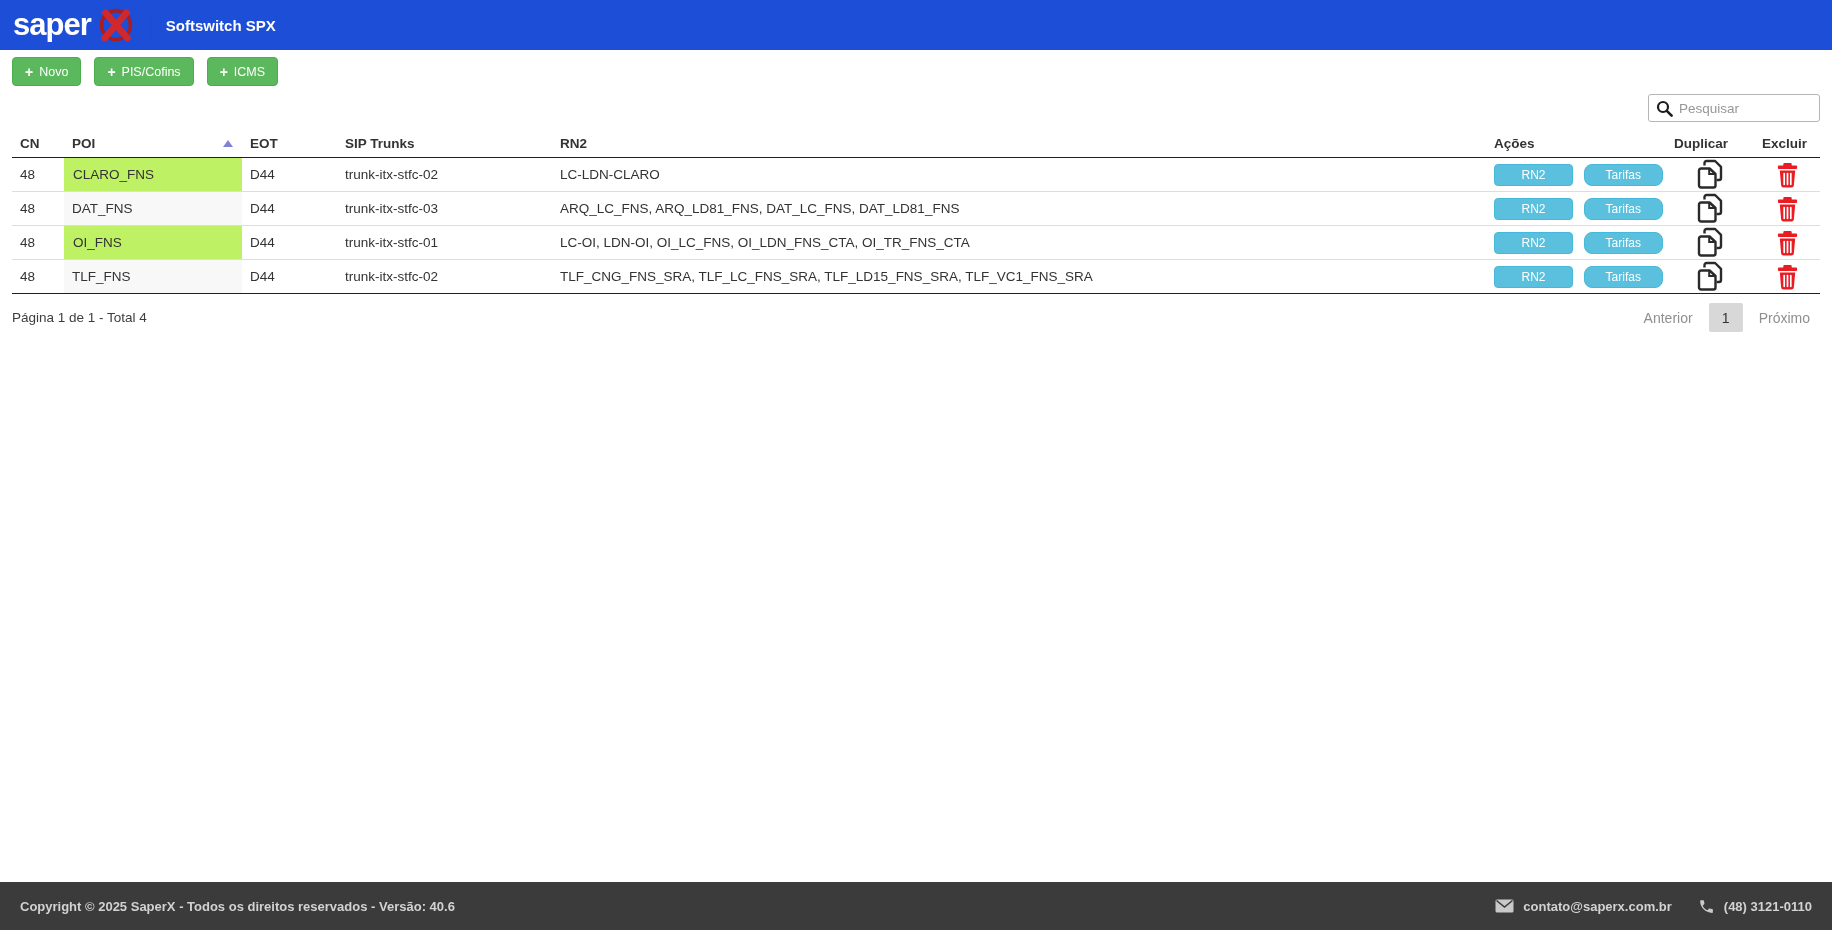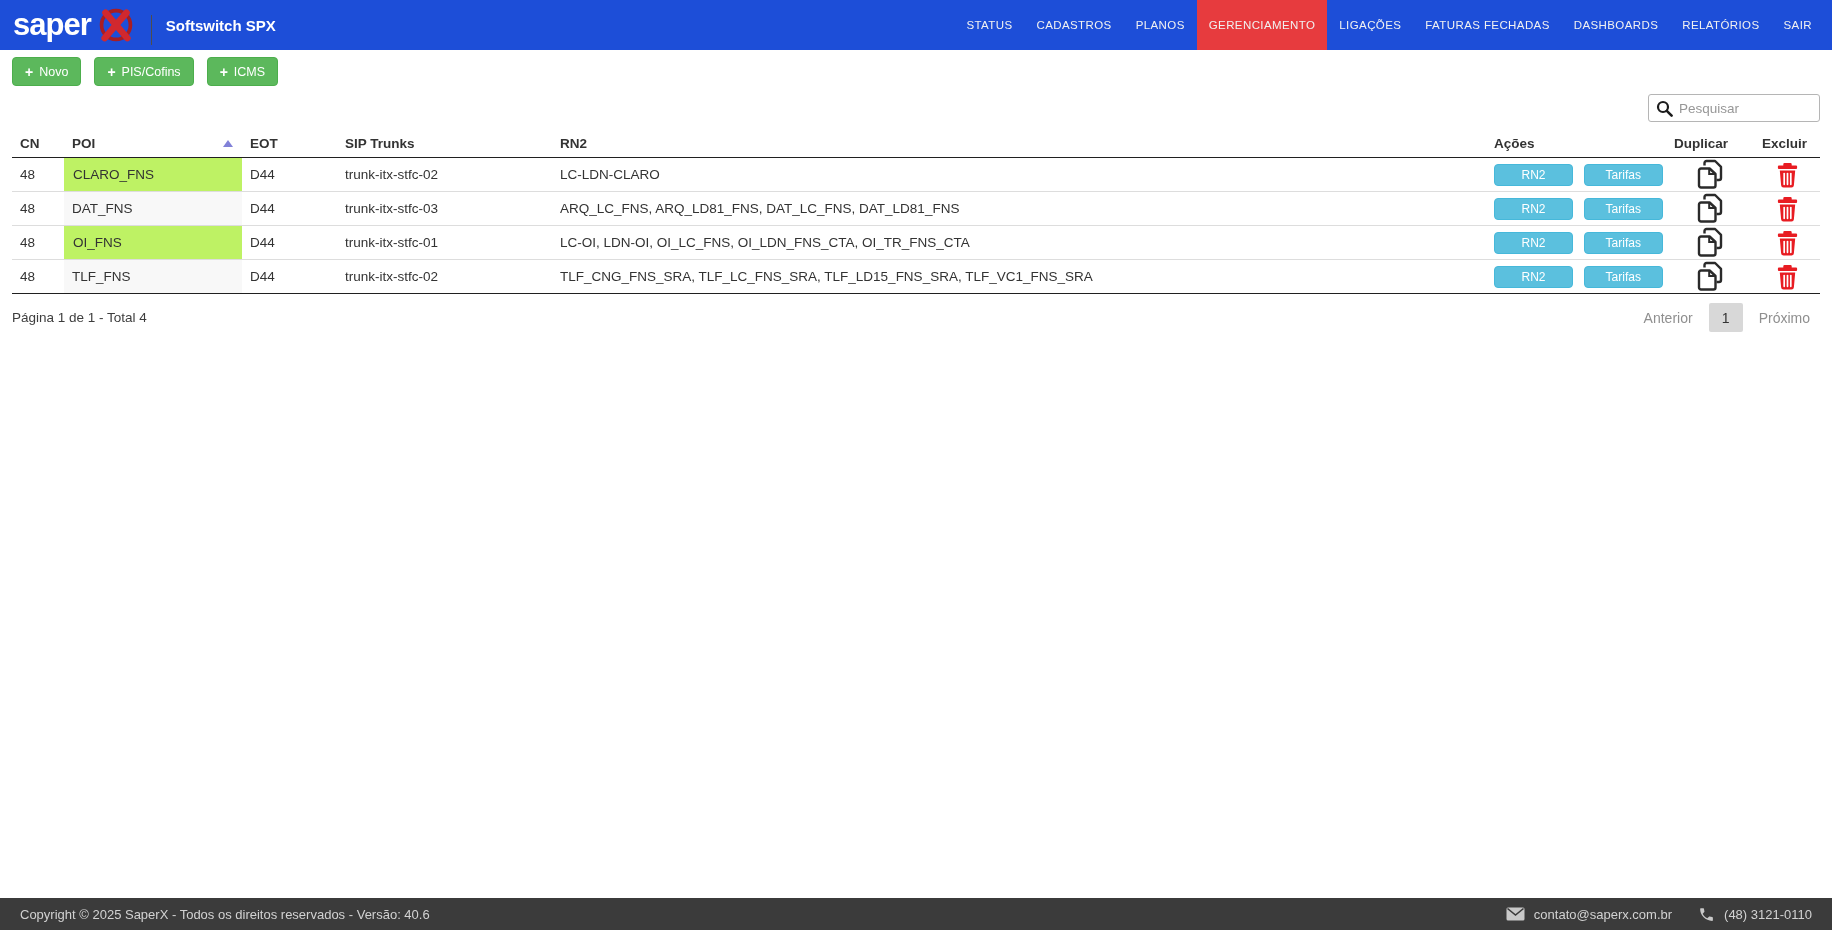--- a/index.html
+++ b/index.html
@@ -42,66 +42,55 @@
   td { padding:0 8px; height:33px; border-bottom:1px solid #ddd; white-space:nowrap; overflow:hidden; }
   tr.last td { border-bottom:1px solid #202020; }
   td.poi-odd  { background:#bef264;padding-left:9px; }
   td.poi-even { background:#f8f8f8; }
   .sort-asc { position:absolute; right:9px; top:10px; width:0; height:0;
               border-left:5px solid transparent; border-right:5px solid transparent;
               border-bottom:7px solid #8181d8; }
   .btn-blue { display:inline-block; min-width:79px; text-align:center; background:#5bc0de; border:1px solid #46b8da;
               color:#fff; font-size:12px; line-height:20px; border-radius:4px; cursor:pointer; padding:0 10px;
               font-family:inherit; }
-  .actions-cell .btn-blue + .btn-blue { margin-left:7px; }
+  .actions-cell .btn-blue + .btn-blue { margin-left:7px;border-radius:8px; }
   .icon-cell { text-align:center; }
   .icon-btn { display:inline-flex; vertical-align:middle; cursor:pointer; }
 
   
   .pagination-row { display:flex; align-items:center; margin-top:9px; }
   .page-summary { font-size:13.5px; color:#3d3d3d; }
   .pager { margin-left:auto; display:flex; align-items:center; font-size:14px; color:#8f8f8f; }
   .pager-link { padding:0 10px; cursor:pointer; }
   .page-current { background:#d8d8d8; color:#333; min-width:34px; height:29px; display:flex; align-items:center;
                   justify-content:center; border-radius:2px; margin:0 6px; cursor:pointer; }
 
   
-  .footer { position:absolute; left:0; right:0; bottom:0; height:32px; background:#3b3b3b; display:flex;
-            align-items:center; padding:0 20px; color:#d2d2d2; font-size:13px; }
+  .footer { position:absolute; left:0; right:0; bottom:0; height:48px; background:#3b3b3b; display:flex;
+            align-items:center; padding:0 20px; color:#d2d2d2; font-size:13px;font-weight:bold; }
   .footer-right { margin-left:auto; display:flex; align-items:center; gap:26px; }
   .footer-contact { display:flex; align-items:center; gap:9px; }
 </style>
 </head>
 <body>
 
 <div class="page">
 
   <div class="navbar">
     <div class="brand">
       <span class="logo-text">saper</span>
       <span class="logo-emblem">
         <svg width="42" height="42" viewBox="0 0 48 48">
           <circle cx="24" cy="24" r="16.5" fill="none" stroke="#a81d22" stroke-width="4.2"></circle>
           <path d="M12 10 L37 39" stroke="#d1282e" stroke-width="7.5" stroke-linecap="round"></path>
           <path d="M36 10 L11 39" stroke="#d1282e" stroke-width="7.5" stroke-linecap="round"></path>
         </svg>
       </span>
       <span class="brand-divider"></span>
       <span class="app-name">Softswitch SPX</span>
-    </div>
-    <div class="nav">
-      <a class="nav-item">STATUS</a>
-      <a class="nav-item">CADASTROS</a>
-      <a class="nav-item">PLANOS</a>
-      <a class="nav-item active">GERENCIAMENTO</a>
-      <a class="nav-item">LIGAÇÕES</a>
-      <a class="nav-item">FATURAS FECHADAS</a>
-      <a class="nav-item">DASHBOARDS</a>
-      <a class="nav-item">RELATÓRIOS</a>
-      <a class="nav-item">SAIR</a>
     </div>
   </div>
 
   <div class="content">
 
 
     <div class="toolbar">
       <button class="btn-green">
         <span class="plus">+</span>
         <span>Novo</span>

